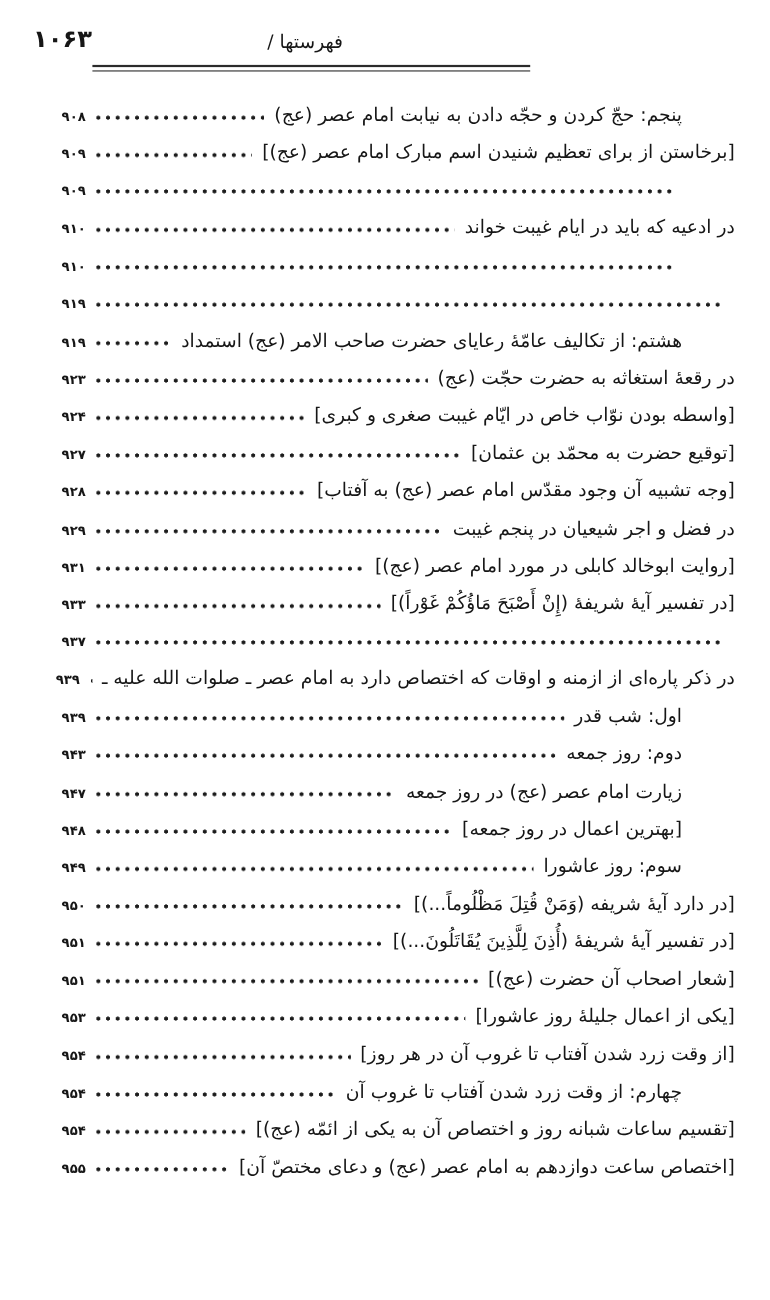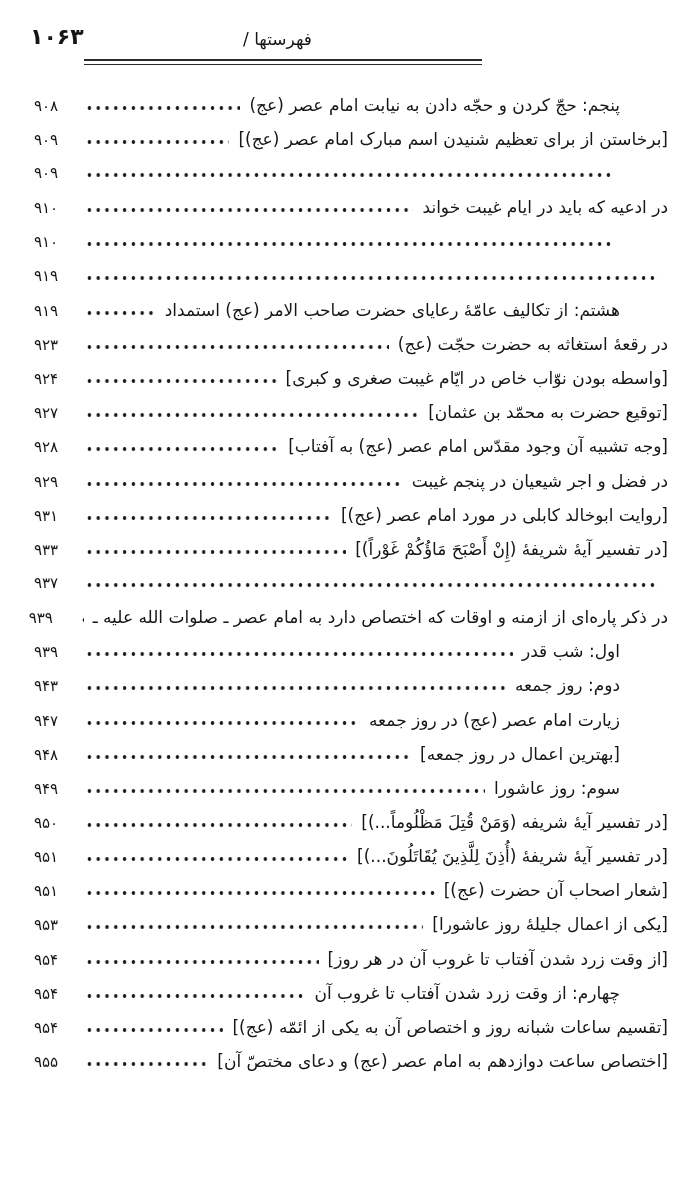--- a/index.html
+++ b/index.html
@@ -53,24 +53,24 @@
     margin:0 9px 0 7px;
     background-image:radial-gradient(circle, #1b1b1b 1.55px, transparent 2.1px);
     background-size:8.8px 6px;
     background-repeat:repeat-x;
     background-position:left center;
     min-width:4px;
   }
   .num{
     flex:0 0 auto;
     width:44px;
-    font-size:15px;
-    font-weight:normal;
+    font-size:12px;
+    font-weight:bold;
     letter-spacing:1.5px;
-    text-align:left;
+    text-align:right;
     direction:ltr;
   }
 </style>
 </head>
 <body>
 
 <div class="page">
 
   <div class="hdr-num">۱۰۶۳</div>
 
@@ -174,21 +174,21 @@
         <span class="title">[بهترین اعمال در روز جمعه]</span>
         <span class="leader"></span>
         <span class="num">۹۴۸</span>
       </div>
       <div class="row indent">
         <span class="title">سوم: روز عاشورا</span>
         <span class="leader"></span>
         <span class="num">۹۴۹</span>
       </div>
       <div class="row">
-        <span class="title">[در تفسیر آیهٔ شریفه (وَمَنْ قُتِلَ مَظْلُوماً...)]</span>
+        <span class="title">[در دارد آیهٔ شریفه (وَمَنْ قُتِلَ مَظْلُوماً...)]</span>
         <span class="leader"></span>
         <span class="num">۹۵۰</span>
       </div>
       <div class="row">
         <span class="title">[در تفسیر آیهٔ شریفهٔ (أُذِنَ لِلَّذِینَ یُقَاتَلُونَ...)]</span>
         <span class="leader"></span>
         <span class="num">۹۵۱</span>
       </div>
       <div class="row">
         <span class="title">[شعار اصحاب آن حضرت (عج)]</span>

